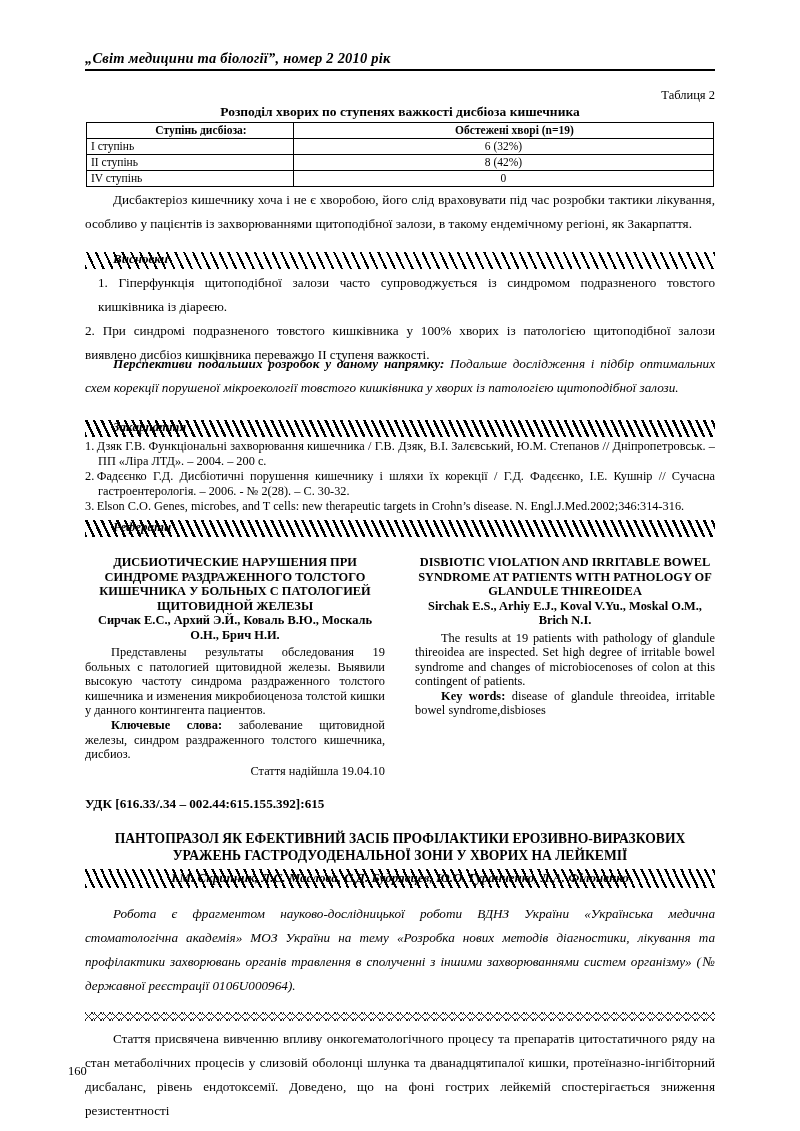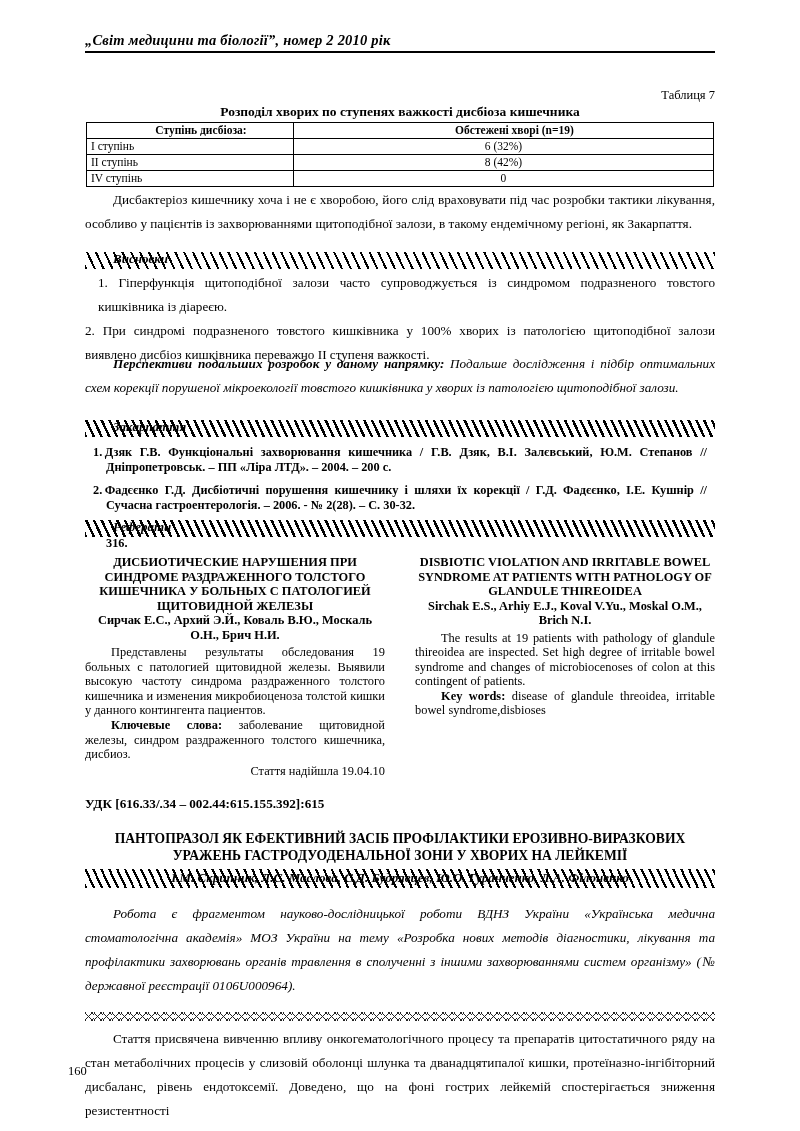--- a/index.html
+++ b/index.html
@@ -6,21 +6,21 @@
   body{
     width:800px;height:1131px;position:relative;
     font-family:"Liberation Serif","DejaVu Serif",serif;
     color:#000;
     -webkit-font-smoothing:none;
   }
   .page{position:absolute;left:0;top:0;width:800px;height:1131px;overflow:hidden;}
   .content{position:absolute;left:85px;top:0;width:630px;}
 
   
-  .runhead{position:absolute;left:85px;top:32px;width:630px;}
+  .runhead{position:absolute;left:85px;top:50px;width:630px;}
   .runhead .txt{
     font-style:italic;font-weight:bold;font-size:14.5px;letter-spacing:.2px;
     white-space:nowrap;
   }
   .runhead .rule{
     margin-top:2px;border-bottom:2.2px solid #000;width:630px;
   }
 
   
   .tbl-caption-right{
@@ -73,21 +73,21 @@
         #000 0px,#000 2.2px,#fff 2.2px,#fff 7.2px);
   }
   .hatch-block .inner{
     text-align:center;font-weight:bold;font-style:italic;font-size:13px;
     line-height:16px;
   }
 
   
   ol.refs{margin:0;padding:0;list-style:none;font-size:12.3px;line-height:15px;}
   ol.refs li{
-    text-align:justify;padding-left:13px;text-indent:-13px;margin:8px;font-weight:bold;
+    text-align:justify;padding-left:13px;text-indent:-13px;margin:0;
   }
 
   
   .abs{display:flex;gap:30px;}
   .abs .col{width:304px;}
   .abs .ttl{
     text-align:center;font-weight:bold;font-size:12.4px;line-height:14.5px;
   }
   .abs .auth{
     text-align:center;font-weight:bold;font-size:12.4px;line-height:14.5px;
@@ -123,21 +123,21 @@
 </head>
 <body>
 
 <div class="page">
 
   <div class="runhead">
     <div class="txt">„Світ медицини та біології”, номер 2 2010 рік</div>
     <div class="rule"></div>
   </div>
 
-  <div class="tbl-caption-right">Таблиця 7</div>
+  <div class="tbl-caption-right">Таблиця 2</div>
   <div class="tbl-title">Розподіл хворих  по ступенях важкості дисбіоза кишечника</div>
 
   <table class="data">
     <tbody>
       <tr>
         <td class="c1 hd">Ступінь дисбіоза:</td>
         <td class="hd">Обстежені хворі (n=19)</td>
       </tr>
       <tr>
         <td class="c1">I ступінь</td>

